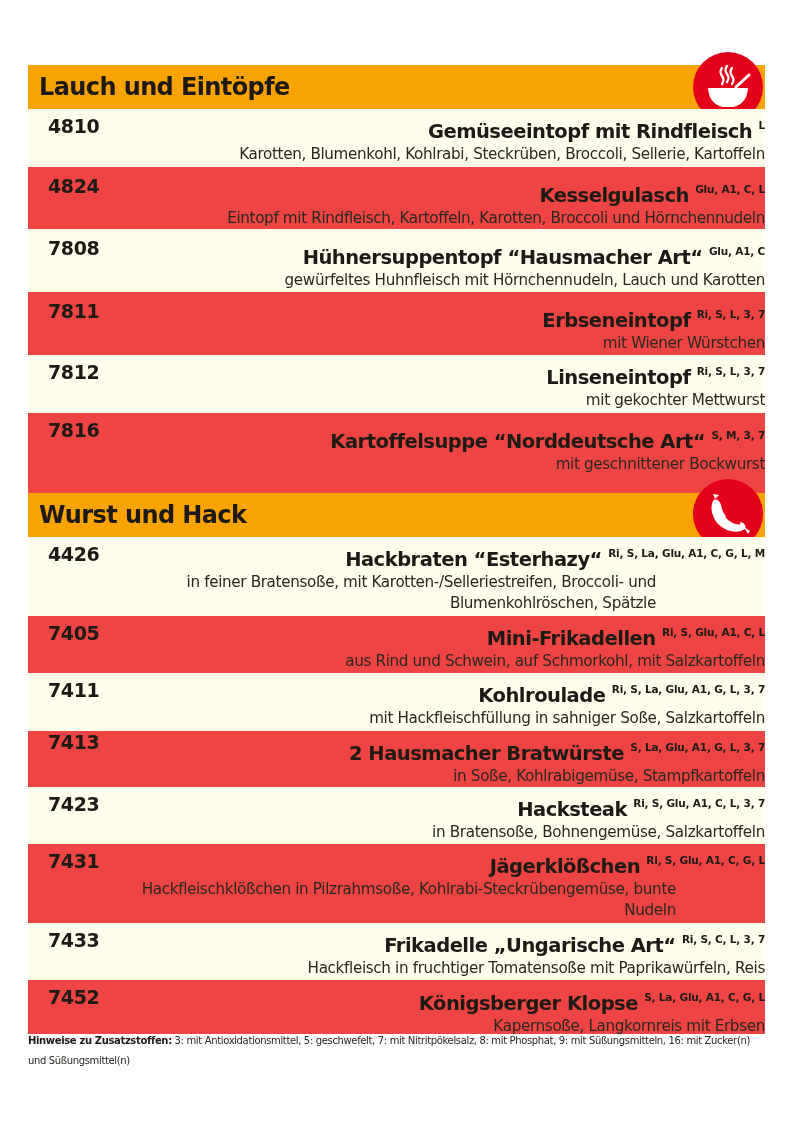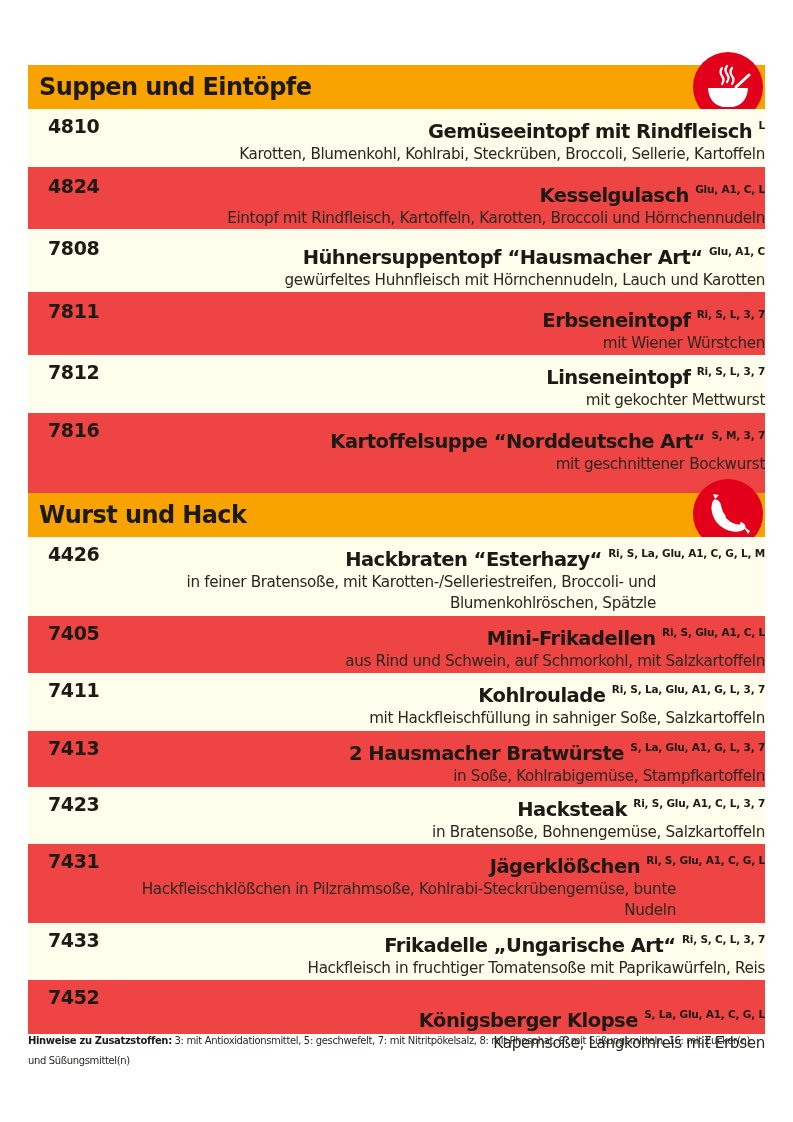--- a/index.html
+++ b/index.html
@@ -47,21 +47,21 @@
     font-size: 10px; letter-spacing: -0.35px; line-height: 19.5px; color: #2a2620;
   }
   .footnote b { font-weight: bold; color: #1d1a16; }
 </style>
 </head>
 <body>
 
 <div class="page">
 
   <div class="section-header">
-    <span class="section-title">Suppen und Eintöpfe</span>
+    <span class="section-title">Lauch und Eintöpfe</span>
     <span class="section-icon">
       <svg width="50" height="50" viewBox="0 0 50 50">
         <path d="M19 6 q-3 4 0 8 q3 4 0 8" stroke="#fff" stroke-width="2.2" fill="none" stroke-linecap="round"></path>
         <path d="M24 4 q-3 4 0 8 q3 4 0 8" stroke="#fff" stroke-width="2.2" fill="none" stroke-linecap="round"></path>
         <path d="M29 6 q-3 4 0 8 q3 4 0 8" stroke="#fff" stroke-width="2.2" fill="none" stroke-linecap="round"></path>
         <line x1="33" y1="25" x2="46" y2="13" stroke="#fff" stroke-width="3" stroke-linecap="round"></line>
         <path d="M5 26 H45 Q44 42 30 45 H20 Q6 42 5 26 Z" fill="#fff"></path>
       </svg>
     </span>
   </div>
@@ -144,21 +144,21 @@
 
   <div class="item light" style="height:58px">
     <div class="item-number" style="padding-top:6px">7411</div>
     <div class="item-body" style="padding-top:5px">
       <div class="item-name"><span>Kohlroulade</span> <span class="item-allergens">Ri, S, La, Glu, A1, G, L, 3, 7</span></div>
       <div class="item-desc">mit Hackfleischfüllung in sahniger Soße, Salzkartoffeln</div>
     </div>
   </div>
 
   <div class="item yellow" style="height:56px">
-    <div class="item-number" style="padding-top:6px">7413</div>
+    <div class="item-number" style="padding-top:0">7413</div>
     <div class="item-body" style="padding-top:5px">
       <div class="item-name"><span>2 Hausmacher Bratwürste</span> <span class="item-allergens">S, La, Glu, A1, G, L, 3, 7</span></div>
       <div class="item-desc">in Soße, Kohlrabigemüse, Stampfkartoffeln</div>
     </div>
   </div>
 
   <div class="item light" style="height:57px">
     <div class="item-number" style="padding-top:6px">7423</div>
     <div class="item-body" style="padding-top:5px">
       <div class="item-name"><span>Hacksteak</span> <span class="item-allergens">Ri, S, Glu, A1, C, L, 3, 7</span></div>
@@ -177,21 +177,21 @@
   <div class="item light" style="height:57px">
     <div class="item-number" style="padding-top:6px">7433</div>
     <div class="item-body" style="padding-top:5px">
       <div class="item-name"><span>Frikadelle „Ungarische Art“</span> <span class="item-allergens">Ri, S, C, L, 3, 7</span></div>
       <div class="item-desc">Hackfleisch in fruchtiger Tomatensoße mit Paprikawürfeln, Reis</div>
     </div>
   </div>
 
   <div class="item yellow" style="height:54px">
     <div class="item-number" style="padding-top:6px">7452</div>
-    <div class="item-body" style="padding-top:23px">
+    <div class="item-body" style="padding-top:6px">
       <div class="item-name"><span>Königsberger Klopse</span> <span class="item-allergens">S, La, Glu, A1, C, G, L</span></div>
       <div class="item-desc">Kapernsoße, Langkornreis mit Erbsen</div>
     </div>
   </div>
 </div>
 
 <div class="footnote">
   <b>Hinweise zu Zusatzstoffen:</b><span> 3: mit Antioxidationsmittel, 5: geschwefelt, 7: mit Nitritpökelsalz, 8: mit Phosphat, 9: mit Süßungsmitteln, 16: mit Zucker(n) und Süßungsmittel(n)</span>
 </div>
 

